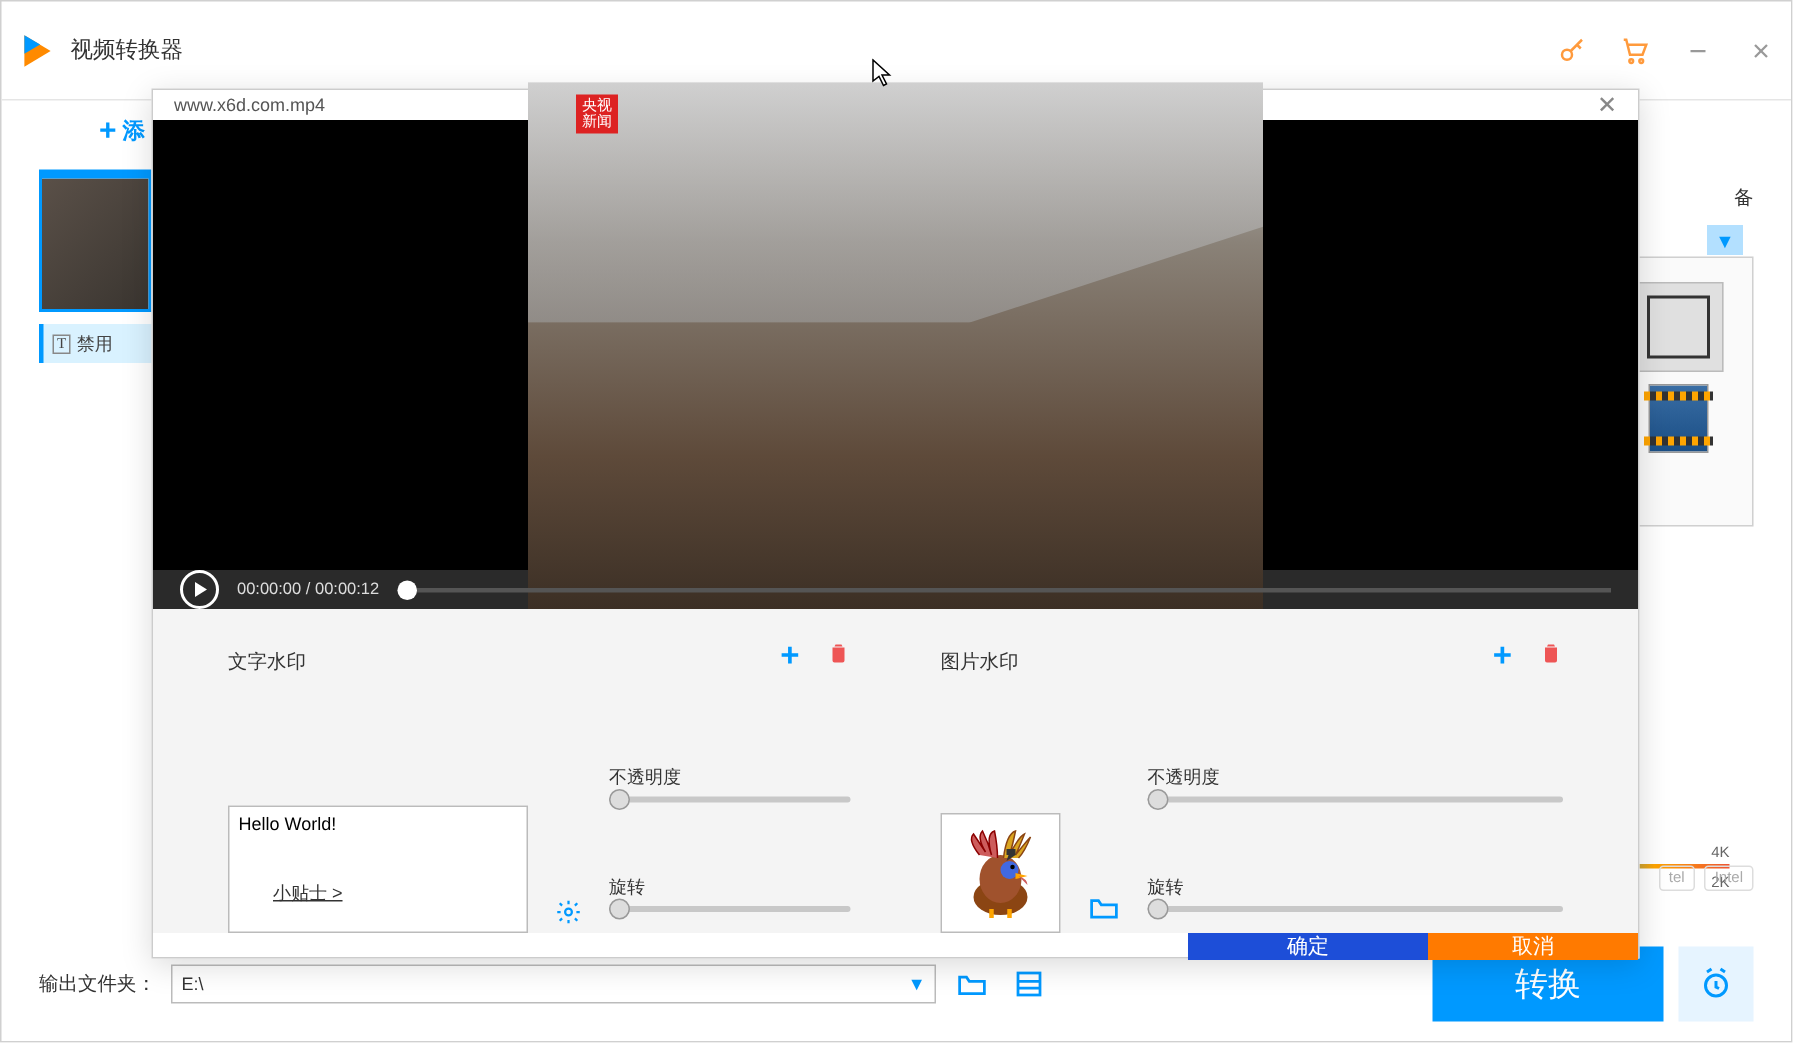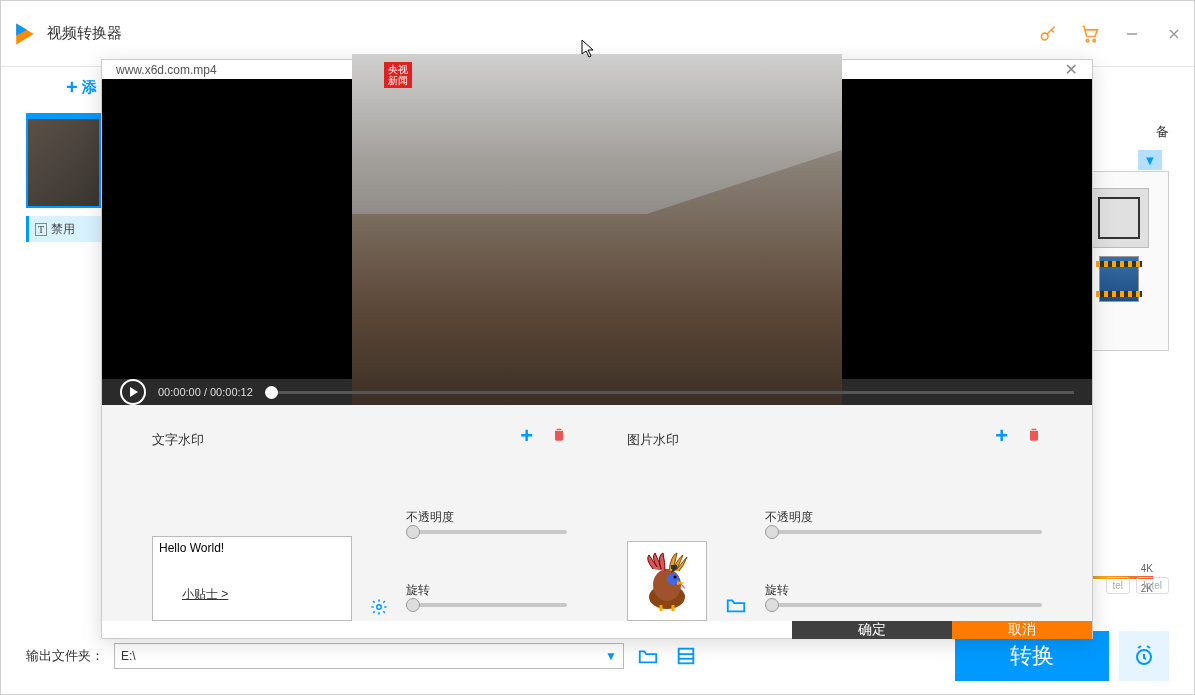--- a/index.html
+++ b/index.html
@@ -66,21 +66,21 @@
   .sliders { flex: 1; }
   .slider-group { margin-bottom: 14px; }
   .slider-label { font-size: 12px; color: #333; margin-bottom: 4px; margin-top: 48px; }
   .slider-track { height: 4px; background: #c8c8c8; position: relative; border-radius: 2px; }
   .slider-knob { position: absolute; left: 0; top: -5px; width: 14px; height: 14px; background: #ddd; border: 1px solid #999; border-radius: 50%; }
 
   .tips-link { position: absolute; left: 80px; bottom: 18px; font-size: 12px; color: #333; text-decoration: underline; cursor: pointer; }
 
   .modal-footer { height: 44px; display: flex; }
   .modal-footer-spacer { flex: 1; }
-  .btn-ok { width: 160px; background: #404040; color: #fff; display: flex; align-items: center; justify-content: center; font-size: 14px; cursor: pointer; }
+  .btn-ok { width: 160px; background: #1d4ed8; color: #fff; display: flex; align-items: center; justify-content: center; font-size: 14px; cursor: pointer; }
   .btn-cancel { width: 140px; background: #ff7a00; color: #fff; display: flex; align-items: center; justify-content: center; font-size: 14px; cursor: pointer; }
 
   .cursor { position: absolute; left: 580px; top: 38px; pointer-events: none; }
 
   .cpu-badge { position: absolute; right: 25px; bottom: 100px; display: flex; gap: 6px; }
   .cpu-chip { font-size: 10px; color: #aaa; border: 1px solid #ddd; padding: 2px 6px; border-radius: 3px; }
 </style>
 </head>
 <body>
 

